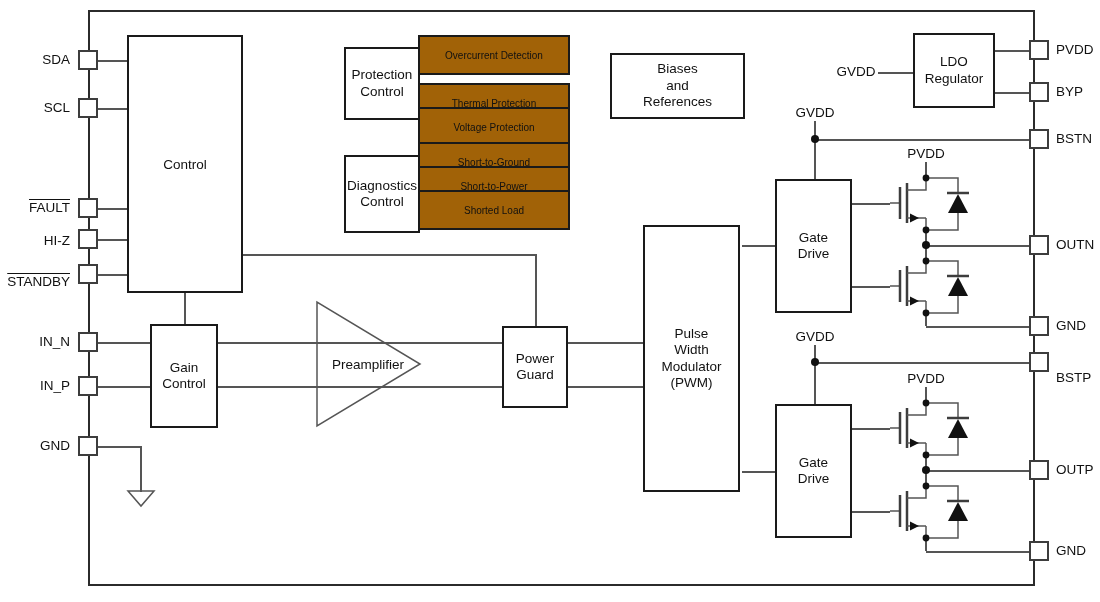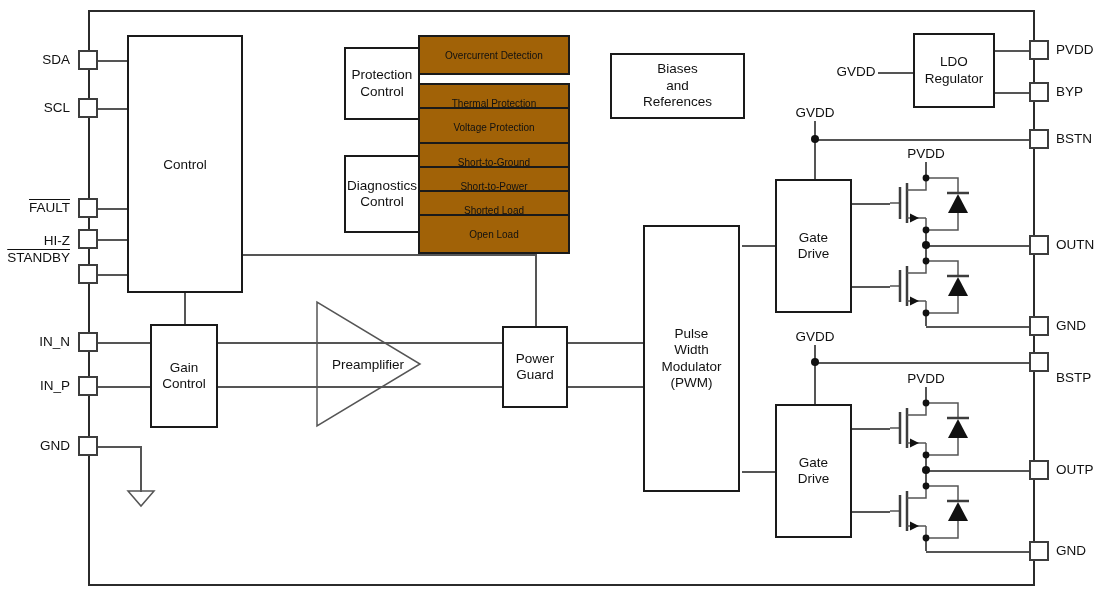--- a/index.html
+++ b/index.html
@@ -110,23 +110,20 @@
   </div>
   <div class="row" style="top:142px">
       <span>Short-to-Ground</span>
     </div>
   <div class="row" style="top:166px">
       <span>Short-to-Power</span>
     </div>
   <div class="row" style="top:190px">
       <span>Shorted Load</span>
     </div>
-  <div class="row" style="top:214px">
-      <span>Open Load</span>
-    </div>
 
   <div class="block" style="left:610px;top:53px;width:135px;height:66px">
     <span class="ln">Biases</span>
     <span class="ln">and</span>
     <span class="ln">References</span>
   </div>
 
   <div class="block" style="left:913px;top:33px;width:82px;height:75px">
     <span class="ln">LDO</span>
     <span class="ln">Regulator</span>
@@ -248,21 +245,21 @@
   <div class="pin" style="left:88px;top:239px"></div>
   <div class="pin" style="left:88px;top:274px"></div>
   <div class="pin" style="left:88px;top:342px"></div>
   <div class="pin" style="left:88px;top:386px"></div>
   <div class="pin" style="left:88px;top:446px"></div>
 
   <div class="pinlbl lft" style="top:52px">SDA</div>
   <div class="pinlbl lft" style="top:100px">SCL</div>
   <div class="pinlbl lft ol" style="top:200px">FAULT</div>
   <div class="pinlbl lft" style="top:233px">HI-Z</div>
-  <div class="pinlbl lft ol" style="top:250px">STANDBY</div>
+  <div class="pinlbl lft ol" style="top:274px">STANDBY</div>
   <div class="pinlbl lft" style="top:334px">IN_N</div>
   <div class="pinlbl lft" style="top:378px">IN_P</div>
   <div class="pinlbl lft" style="top:438px">GND</div>
 
   <div class="pin" style="left:1039px;top:50px"></div>
   <div class="pin" style="left:1039px;top:92px"></div>
   <div class="pin" style="left:1039px;top:139px"></div>
   <div class="pin" style="left:1039px;top:245px"></div>
   <div class="pin" style="left:1039px;top:326px"></div>
   <div class="pin" style="left:1039px;top:362px"></div>

